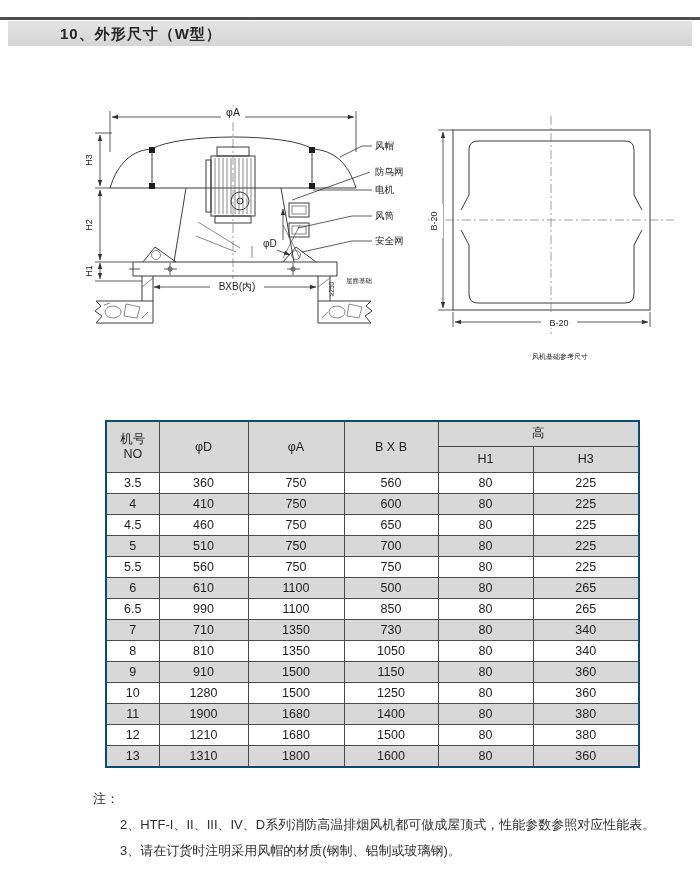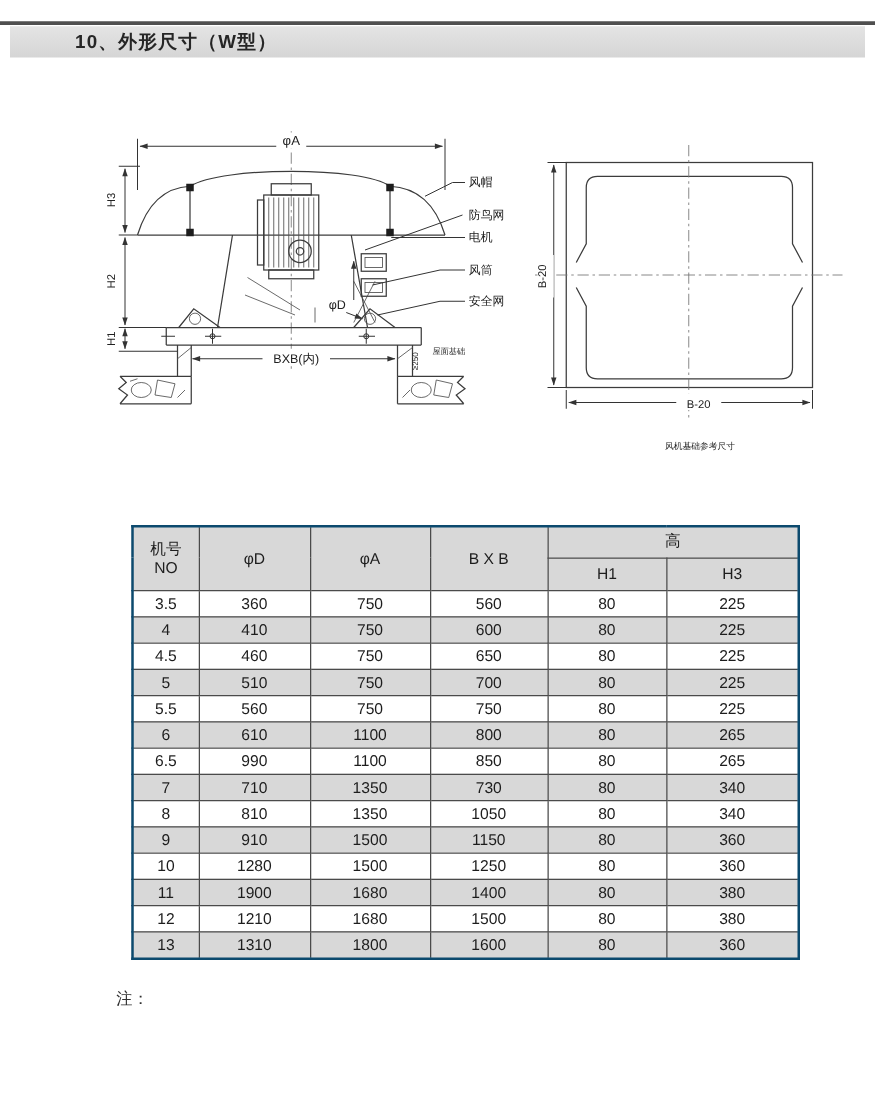--- a/index.html
+++ b/index.html
@@ -226,21 +226,21 @@
           <td>560</td>
           <td>750</td>
           <td>750</td>
           <td>80</td>
           <td>225</td>
         </tr>
         <tr class="shaded">
           <td>6</td>
           <td>610</td>
           <td>1100</td>
-          <td>800</td>
+          <td>500</td>
           <td>80</td>
           <td>265</td>
         </tr>
         <tr>
           <td>6.5</td>
           <td>990</td>
           <td>1100</td>
           <td>850</td>
           <td>80</td>
           <td>265</td>
@@ -301,15 +301,21 @@
           <td>80</td>
           <td>360</td>
         </tr>
       </tbody>
   </table>
 
   <div class="notes">
     <div class="note-row">
       <span class="note-label">注：</span>
     </div>
+    <div class="note-row note-indent">
+      <span>2、HTF-I、II、III、IV、D系列消防高温排烟风机都可做成屋顶式，性能参数参照对应性能表。</span>
+    </div>
+    <div class="note-row note-indent">
+      <span>3、请在订货时注明采用风帽的材质(钢制、铝制或玻璃钢)。</span>
+    </div>
   </div>
 
 </div>
 
 </body></html>

